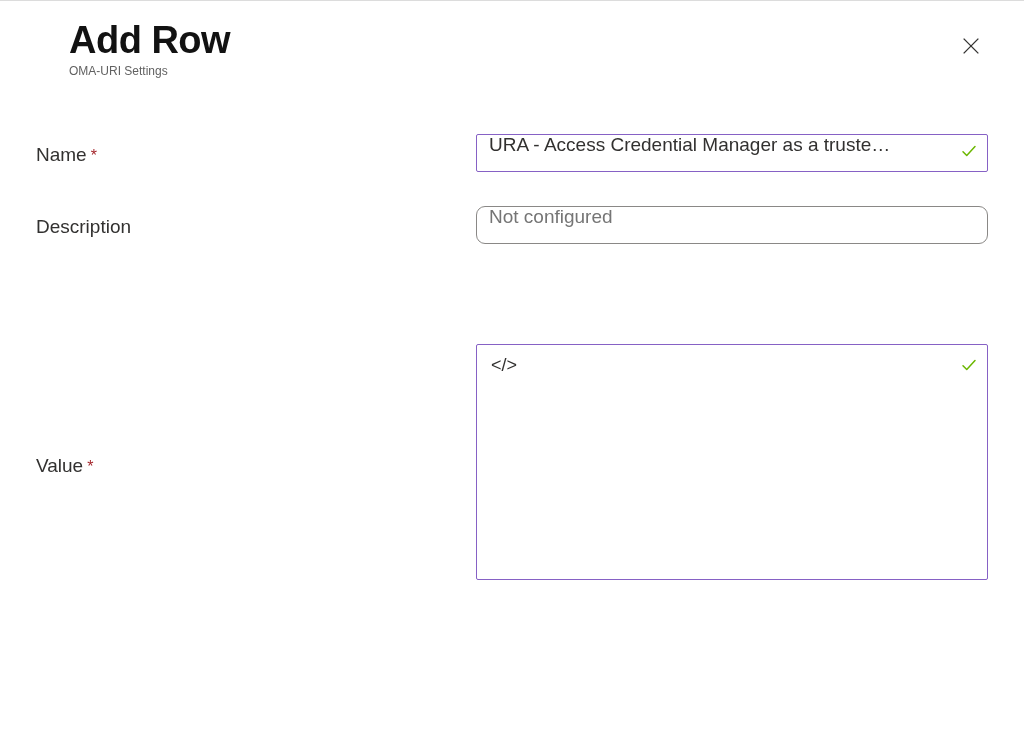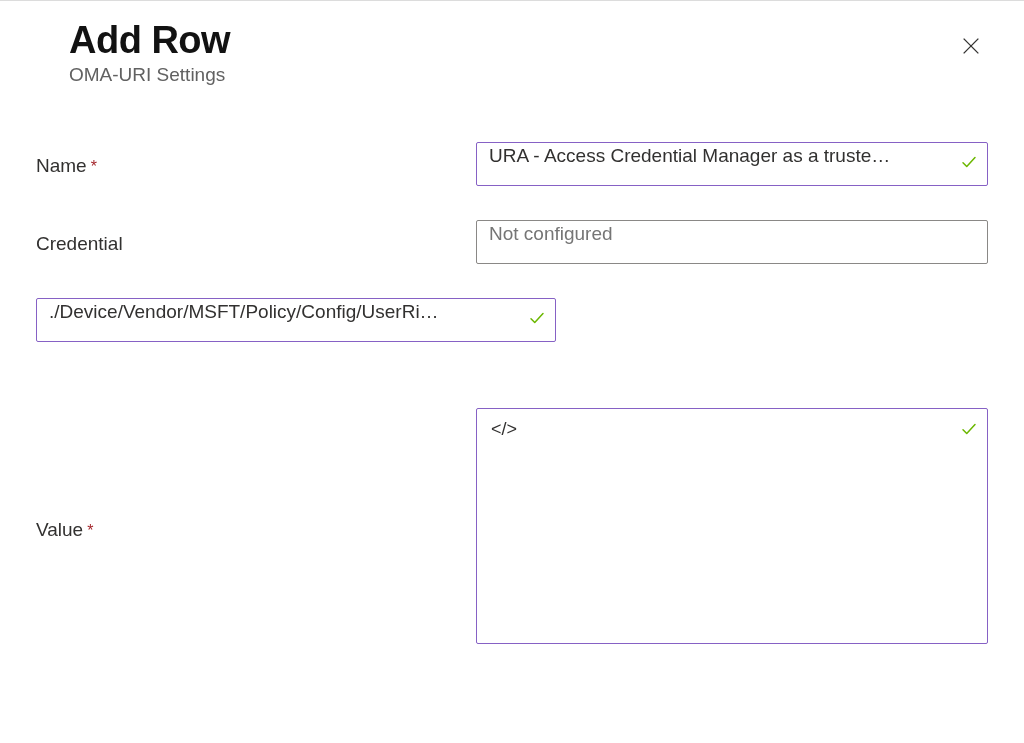--- a/index.html
+++ b/index.html
@@ -23,21 +23,21 @@
       justify-content: space-between;
       margin-left: 33px;
     }
     .page-title {
       font-size: 38px;
       font-weight: 700;
       color: #121212;
       letter-spacing: -0.5px;
     }
     .page-subtitle {
-      font-size: 19px;
+      font-size: 12px;
       color: #616161;
       font-weight: 400;
       margin-top: 2px;
     }
     .close-btn {
       background: none;
       border: none;
       cursor: pointer;
       padding: 6px;
       margin-top: 10px;
@@ -71,21 +71,21 @@
     }
     .text-input, .select-input, .textarea-input {
       width: 100%;
       font-family: inherit;
       font-size: 19px;
       color: #323130;
       background: #fff;
       border-radius: 2px;
     }
     .text-input {
-      height: 44px;
+      height: 38px;
       border: 1px solid #8a8886;
       padding: 0 36px 16px 12px;
       white-space: nowrap;
       overflow: hidden;
       text-overflow: ellipsis;
       position: relative;
     }
     .text-input.validated,
     .select-input.validated,
     .textarea-input.validated {
@@ -159,40 +159,30 @@
             <svg viewBox="0 0 24 24" fill="none" stroke="#6bb700" stroke-width="2" stroke-linecap="round" stroke-linejoin="round">
               <polyline points="4 13 9 18 20 6"></polyline>
             </svg>
           </span>
         </div>
       </div>
     </div>
 
     <div class="form-row">
       <div class="label-col">
-        <span class="field-label">Credential</span>
+        <span class="field-label">Description</span>
       </div>
       <div class="input-col">
         <div class="input-wrapper">
-          <input type="text" class="text-input" style="color: rgb(117, 117, 117);" placeholder="Not configured">
+          <input type="text" class="text-input" style="color: rgb(117, 117, 117); border-radius: 9px;" placeholder="Not configured">
         </div>
       </div>
     </div>
 
     <div class="form-row">
-      <div class="input-col">
-        <div class="input-wrapper">
-          <input type="text" class="text-input validated" value="./Device/Vendor/MSFT/Policy/Config/UserRi…" style="">
-          <span class="checkmark">
-            <svg viewBox="0 0 24 24" fill="none" stroke="#6bb700" stroke-width="2" stroke-linecap="round" stroke-linejoin="round">
-              <polyline points="4 13 9 18 20 6"></polyline>
-            </svg>
-          </span>
-        </div>
-      </div>
     </div>
 
 
     <div class="form-row value-row">
       <div class="label-col">
         <span class="field-label">Value</span><span class="required-star">*</span>
       </div>
       <div class="input-col">
         <div class="input-wrapper textarea-wrapper">
           <textarea class="textarea-input validated" style="">&lt;/&gt;</textarea>

